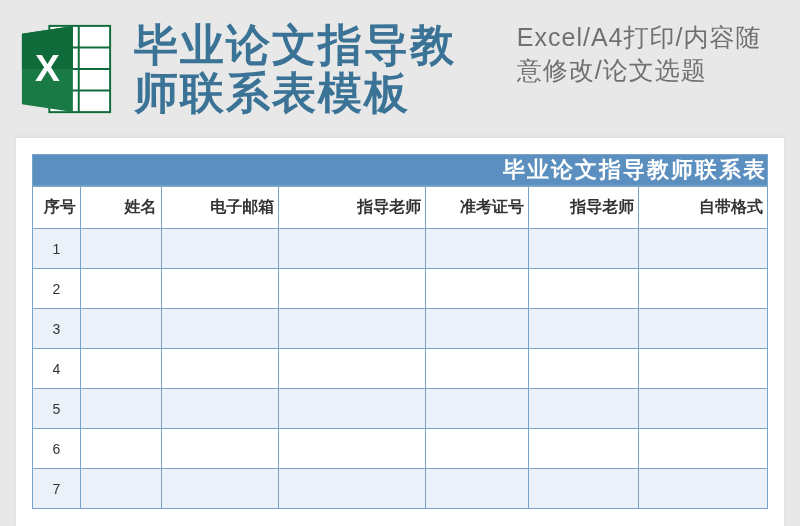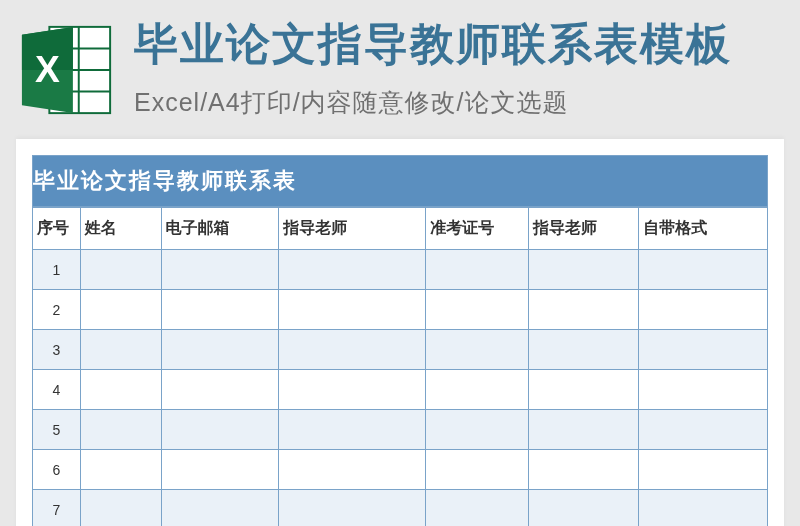--- a/index.html
+++ b/index.html
@@ -18,21 +18,21 @@
     gap: 18px;
   }
   .excel-icon {
     width: 98px;
     height: 98px;
     flex-shrink: 0;
     position: relative;
   }
   .title-block {
     display: flex;
-    flex-direction: column;
+    flex-direction: row;
     gap: 18px;
   }
   .main-title {
     font-size: 44px;
     font-weight: 700;
     color: #3a7396;
     letter-spacing: 2px;
     line-height: 1.1;
   }
   .sub-title {
@@ -44,40 +44,40 @@
   .sheet-wrap {
     margin: 6px 16px 0 16px;
     background: #ffffff;
     padding: 16px 16px 0 16px;
     height: 400px;
     box-shadow: 0 -2px 4px rgba(0,0,0,0.04);
   }
   .table-title {
     background: #5b8fbf;
     color: #ffffff;
-    text-align: left;
+    text-align: right;
     font-size: 22px;
     font-weight: 700;
-    padding: 10px 0;
+    padding: 0 0;
     border: 1px solid #7aa3c9;
     letter-spacing: 2px;
   }
   table {
     width: 100%;
     border-collapse: collapse;
     table-layout: fixed;
   }
   th {
     background: #ffffff;
     color: #333333;
     font-size: 16px;
     font-weight: 700;
     padding: 10px 4px;
     border: 1px solid #7aa3c9;
-    text-align: left;
+    text-align: right;
   }
   td {
     border: 1px solid #7aa3c9;
     height: 40px;
     text-align: center;
     color: #333333;
     font-size: 14px;
   }
   tbody tr:nth-child(odd) td { background: #eaf1f8; }
   tbody tr:nth-child(even) td { background: #ffffff; }

